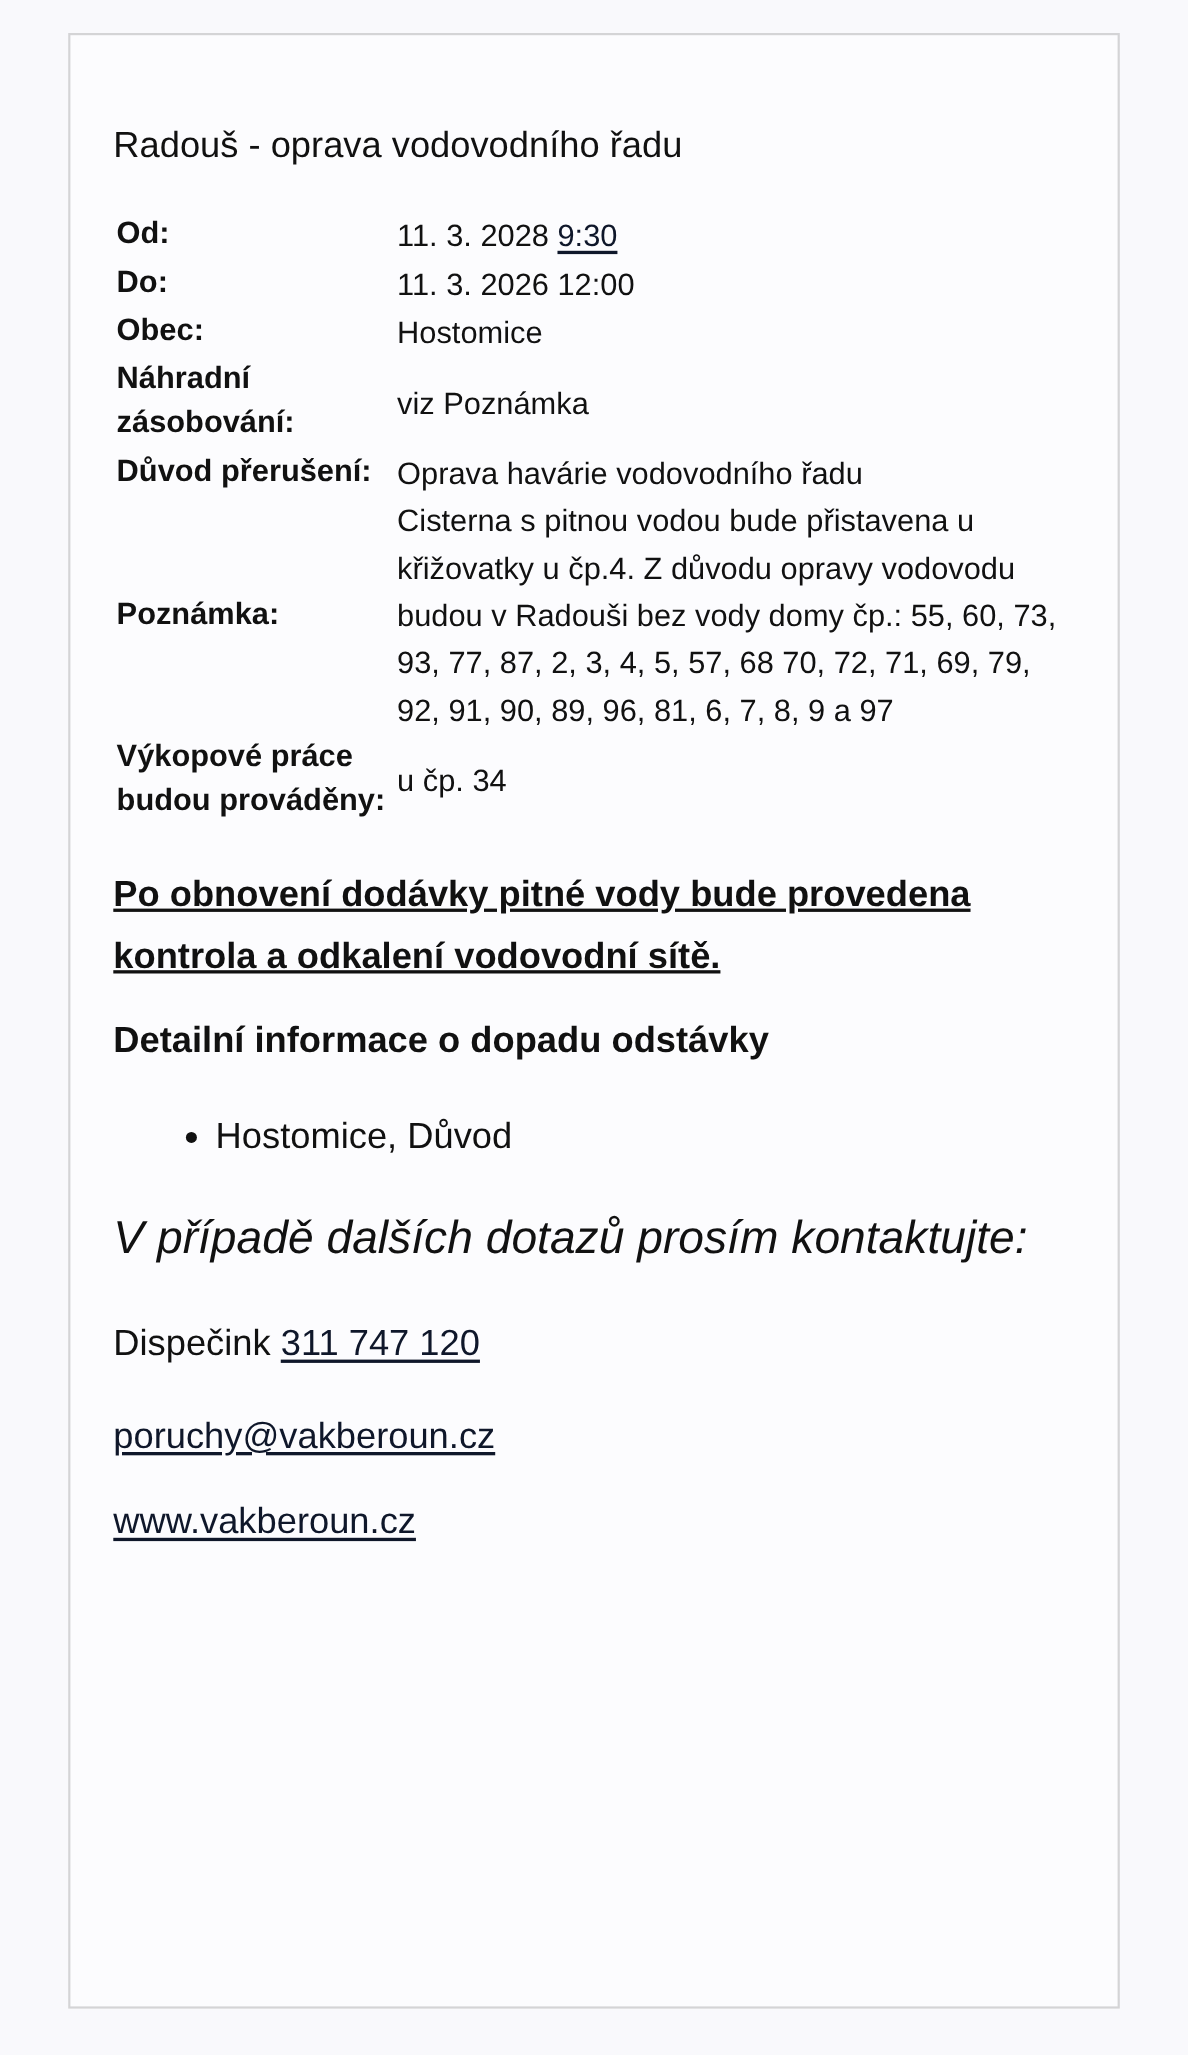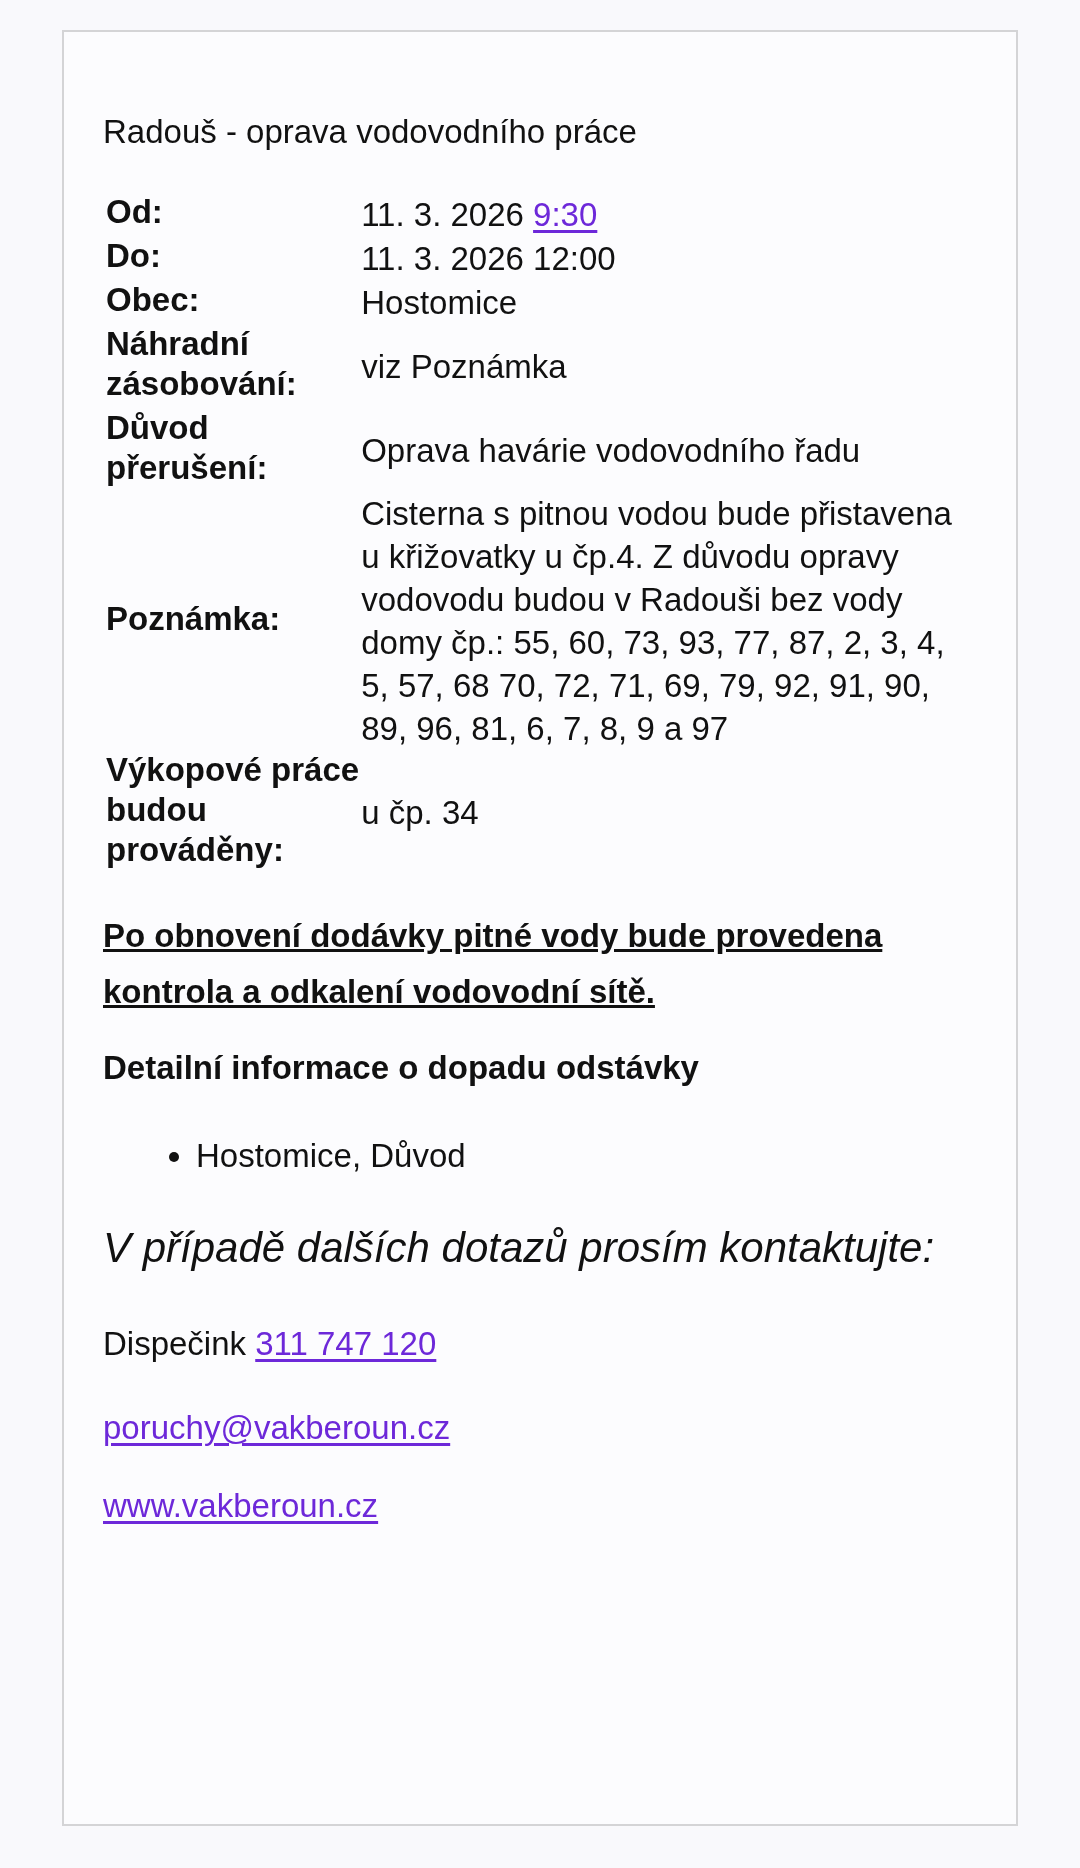--- a/index.html
+++ b/index.html
@@ -33,21 +33,21 @@
   .title {
     font-size: 33px;
     line-height: 40px;
     margin: 0;
     font-weight: normal;
   }
   table.info {
     border-collapse: collapse;
     margin-top: 40px;
     margin-left: 3px;
-    font-size: 33px;
+    font-size: 28px;
   }
   table.info td {
     padding: 0;
     vertical-align: middle;
     line-height: 43px;
   }
   table.info td.lbl {
     font-weight: bold;
     width: 256px;
     padding-right: 0;
@@ -55,21 +55,21 @@
     padding-bottom: 4px;
   }
   table.info td.val {
     padding-left: 0;
     width: 620px;
   }
   table.info tr.multi td.val {
     line-height: 43px;
   }
   a.link {
-    color: #6d28d9;
+    color: #0f172a;
     text-decoration: underline;
     text-decoration-thickness: 3px;
     text-underline-offset: 4px;
   }
   .notice {
     font-weight: bold;
     font-size: 33px;
     line-height: 56px;
     margin: 34px 0 0 0;
     text-decoration: underline;
@@ -106,27 +106,27 @@
   }
   .email-line { margin-top: 38px; }
   .web-line { margin-top: 38px; }
 </style>
 </head>
 <body>
 
 <div class="card">
   <div class="inner">
 
-    <h1 class="title">Radouš - oprava vodovodního práce</h1>
+    <h1 class="title">Radouš - oprava vodovodního řadu</h1>
 
     <table class="info">
       <tbody>
           <tr>
         <td class="lbl">Od:</td>
-        <td class="val"><span>11. 3. 2026</span> <a class="link" href="#">9:30</a></td>
+        <td class="val"><span>11. 3. 2028</span> <a class="link" href="#">9:30</a></td>
       </tr>
       <tr>
         <td class="lbl">Do:</td>
         <td class="val">11. 3. 2026 12:00</td>
       </tr>
       <tr>
         <td class="lbl">Obec:</td>
         <td class="val">Hostomice</td>
       </tr>
       <tr>

